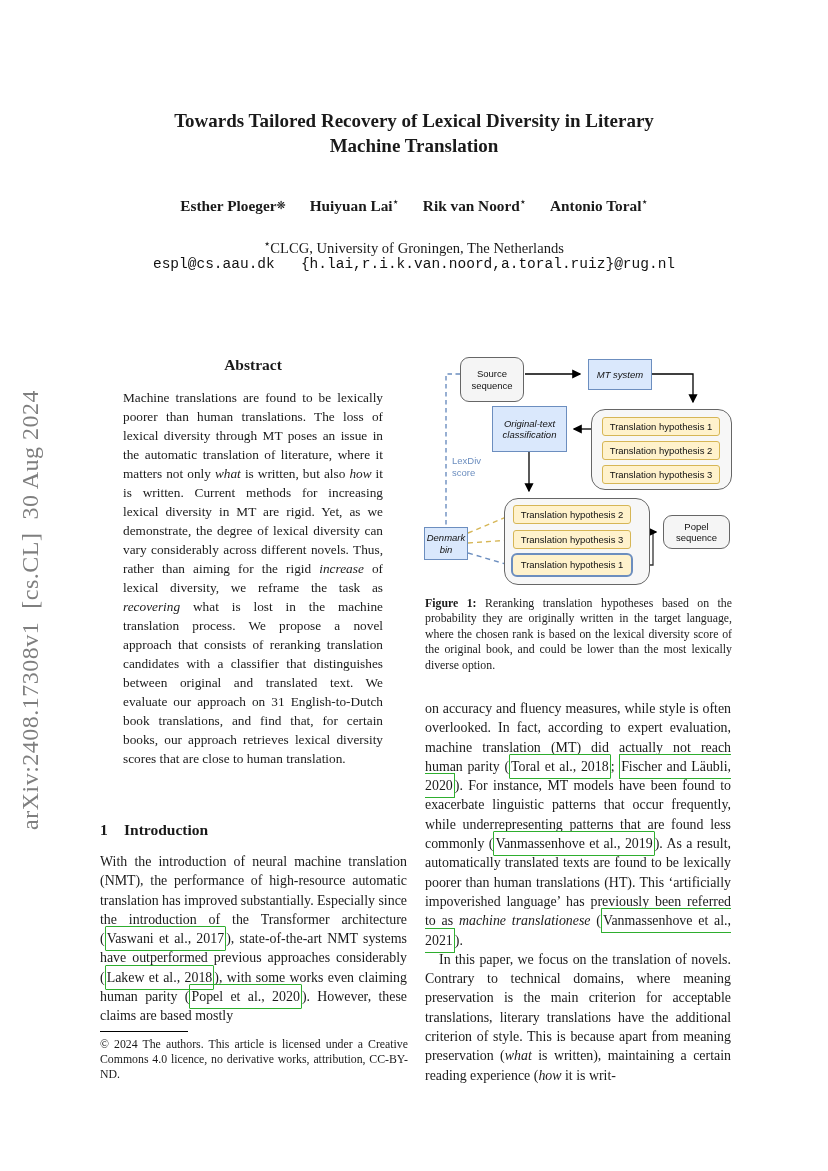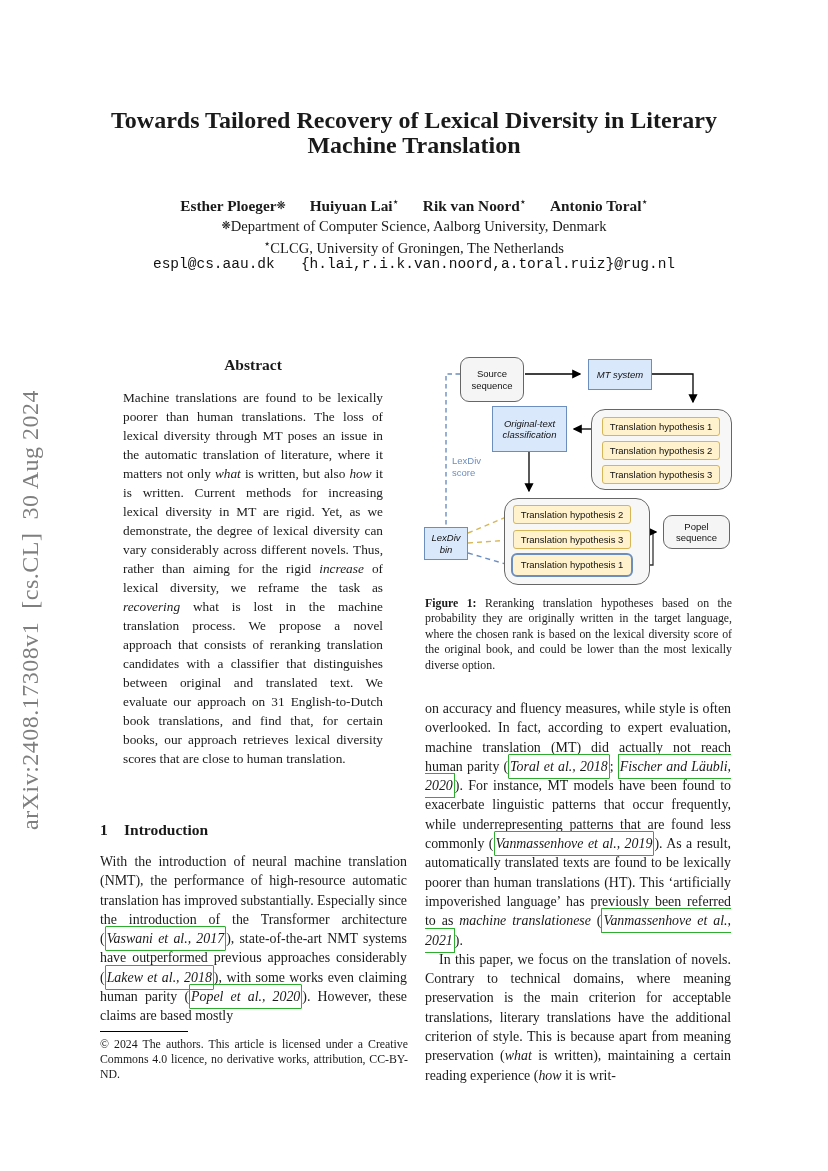--- a/index.html
+++ b/index.html
@@ -4,21 +4,21 @@
 <style>
   html,body{margin:0;padding:0;background:#e8e8e8;}
   #page{position:relative;width:828px;height:1171px;background:#fff;overflow:hidden;
         font-family:"Liberation Serif", serif;color:#1a1a1a;}
   
   #arxiv-sidebar{position:absolute;left:12px;top:330px;height:560px;width:36px;
     display:flex;align-items:center;justify-content:center;
     writing-mode:vertical-rl;transform:rotate(180deg);
     font-size:24px;letter-spacing:.5px;color:var(--c-sidebar_text,#7f7f7f);white-space:pre;}
   
-  .title-line{position:relative;width:828px;text-align:center;font-weight:bold;font-size:24px;line-height:25px;}
+  .title-line{position:relative;width:828px;text-align:center;font-weight:bold;font-size:19px;line-height:25px;}
   #title-block{position:absolute;left:0;top:108px;width:828px;}
   #authors-row{position:absolute;left:0;top:196px;width:828px;text-align:center;font-weight:bold;font-size:15.3px;}
   .author{margin:0 12px;white-space:nowrap;}
   .marker-flower{font-family:"DejaVu Sans",sans-serif;font-size:11px;vertical-align:2px;}
   .marker-star{font-family:"DejaVu Sans",sans-serif;font-size:10px;vertical-align:super;font-weight:bold;}
   .affil{position:absolute;left:0;width:828px;text-align:center;font-size:14.6px;}
   #affil-1{top:218px;} #affil-2{top:238px;}
   #email-line{position:absolute;left:0;top:256px;width:828px;text-align:center;
     font-family:"Liberation Mono",monospace;font-size:14.5px;white-space:pre;color:#111;}
   
@@ -26,21 +26,21 @@
   #abstract-body{position:absolute;left:123px;top:388px;width:260px;font-size:13.3px;line-height:19px;text-align:justify;}
   #intro-heading{position:absolute;left:100px;top:821px;width:306px;font-weight:bold;font-size:15.5px;}
   #intro-heading .sec-num{display:inline-block;min-width:24px;}
   #intro-body{position:absolute;left:100px;top:852px;width:307px;font-size:13.9px;line-height:19.3px;text-align:justify;}
   #footnote{position:absolute;left:100px;top:1031px;width:308px;font-size:11.8px;line-height:14.8px;text-align:justify;}
   .fn-rule{width:88px;border-top:1px solid #000;margin-bottom:5px;}
   .rcol-para{font-size:13.9px;line-height:19.3px;text-align:justify;margin:0;}
   #right-body{position:absolute;left:425px;top:699px;width:306px;}
   #right-para2{text-indent:14px;}
   .it{font-style:italic;}
-  .cite{border:1px solid var(--c-citation_border,#2eae2e);padding:4px 1px;border-radius:1px;font-style:italic;}
+  .cite{border:1px solid var(--c-citation_border,#2eae2e);padding:4px 1px;border-radius:1px;}
   
   #figure1{position:absolute;left:424px;top:349px;width:310px;height:243px;}
   #fig-svg{position:absolute;left:0;top:0;}
   .fbox{position:absolute;display:flex;align-items:center;justify-content:center;text-align:center;
     font-family:"Liberation Sans",sans-serif;font-size:9.5px;line-height:1.2;color:#111;box-sizing:border-box;padding:1px;}
   .f-blue{background:var(--c-box_blue_fill,#dae8fc);border:1px solid var(--c-box_blue_stroke,#6c8ebf);font-style:italic;}
   .f-yellow{background:var(--c-box_yellow_fill,#fff2cc);border:1px solid var(--c-box_yellow_stroke,#d6b656);border-radius:3px;}
   .f-gray{background:var(--c-box_gray_fill,#f5f5f5);border:1px solid var(--c-box_gray_stroke,#666);border-radius:9px;}
   .f-container{position:absolute;background:#f7f7f7;border:1px solid #666;border-radius:14px;box-sizing:border-box;}
   .f-sel{border:2px solid var(--c-box_blue_stroke,#6c8ebf);border-radius:6px;}
@@ -58,21 +58,20 @@
 
   <div id="title-block">
     <div class="title-line">Towards Tailored Recovery of Lexical Diversity in Literary</div>
     <div class="title-line">Machine Translation</div>
   </div>
 
   <div id="authors-row">
     <span class="author"><span>Esther Ploeger</span><span class="marker-flower">❋</span></span><span class="author"><span>Huiyuan Lai</span><span class="marker-star">⋆</span></span><span class="author"><span>Rik van Noord</span><span class="marker-star">⋆</span></span><span class="author"><span>Antonio Toral</span><span class="marker-star">⋆</span></span>
   </div>
 
-  <div id="affil-1" class="affil"><span class="marker-flower">❋</span><span>Department of Computer Science, Aalborg University, Denmark</span></div>
   <div id="affil-2" class="affil"><span class="marker-star">⋆</span><span>CLCG, University of Groningen, The Netherlands</span></div>
 
   <div id="email-line">espl@cs.aau.dk   {h.lai,r.i.k.van.noord,a.toral.ruiz}@rug.nl</div>
 
   <div id="abstract-heading">Abstract</div>
   <div id="abstract-body"><span>Machine translations are found to be lexically poorer than human translations. The loss of lexical diversity through MT poses an issue in the automatic translation of literature, where it matters not only </span><span class="it">what</span><span> is written, but also </span><span class="it">how</span><span> it is written. Current methods for increasing lexical diversity in MT are rigid. Yet, as we demonstrate, the degree of lexical diversity can vary considerably across different novels. Thus, rather than aiming for the rigid </span><span class="it">increase</span><span> of lexical diversity, we reframe the task as </span><span class="it">recovering</span><span> what is lost in the machine translation process. We propose a novel approach that consists of reranking translation candidates with a classifier that distinguishes between original and translated text. We evaluate our approach on 31 English-to-Dutch book translations, and find that, for certain books, our approach retrieves lexical diversity scores that are close to human translation.</span></div>
 
   <div id="intro-heading">
     <span class="sec-num">1</span><span>Introduction</span>
   </div>
@@ -109,21 +108,21 @@
     <div class="fbox f-yellow" style="left:178px;top:92px;width:118px;height:19px;">Translation hypothesis 2</div>
     <div class="fbox f-yellow" style="left:178px;top:116px;width:118px;height:19px;">Translation hypothesis 3</div>
 
     <div class="fbox f-blue" style="left:68px;top:57px;width:75px;height:46px;">Original-text classification</div>
 
     <div class="f-container" style="left:80px;top:149px;width:146px;height:87px;"></div>
     <div class="fbox f-yellow" style="left:89px;top:156px;width:118px;height:19px;">Translation hypothesis 2</div>
     <div class="fbox f-yellow" style="left:89px;top:181px;width:118px;height:19px;">Translation hypothesis 3</div>
     <div class="fbox f-yellow f-sel" style="left:87px;top:204px;width:122px;height:24px;">Translation hypothesis 1</div>
 
-    <div class="fbox f-blue" style="left:0px;top:178px;width:44px;height:33px;">LexDiv bin</div>
+    <div class="fbox f-blue" style="left:0px;top:178px;width:44px;height:33px;">Denmark bin</div>
     <div class="fbox f-gray" style="left:239px;top:166px;width:67px;height:34px;">Popel sequence</div>
 
     <div id="lexdiv-score-label">LexDiv score</div>
   </div>
 
   <div id="figure1-caption">
     <span class="cap-label">Figure 1:</span><span> Reranking translation hypotheses based on the probability they are originally written in the target language, where the chosen rank is based on the lexical diversity score of the original book, and could be lower than the most lexically diverse option.</span>
   </div>
 
   <div id="right-body">

